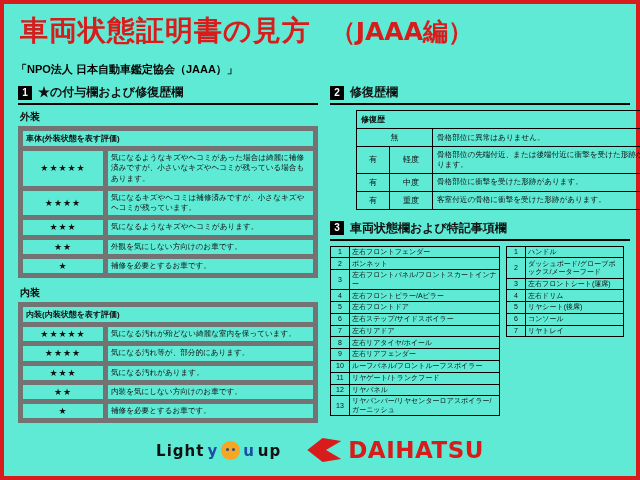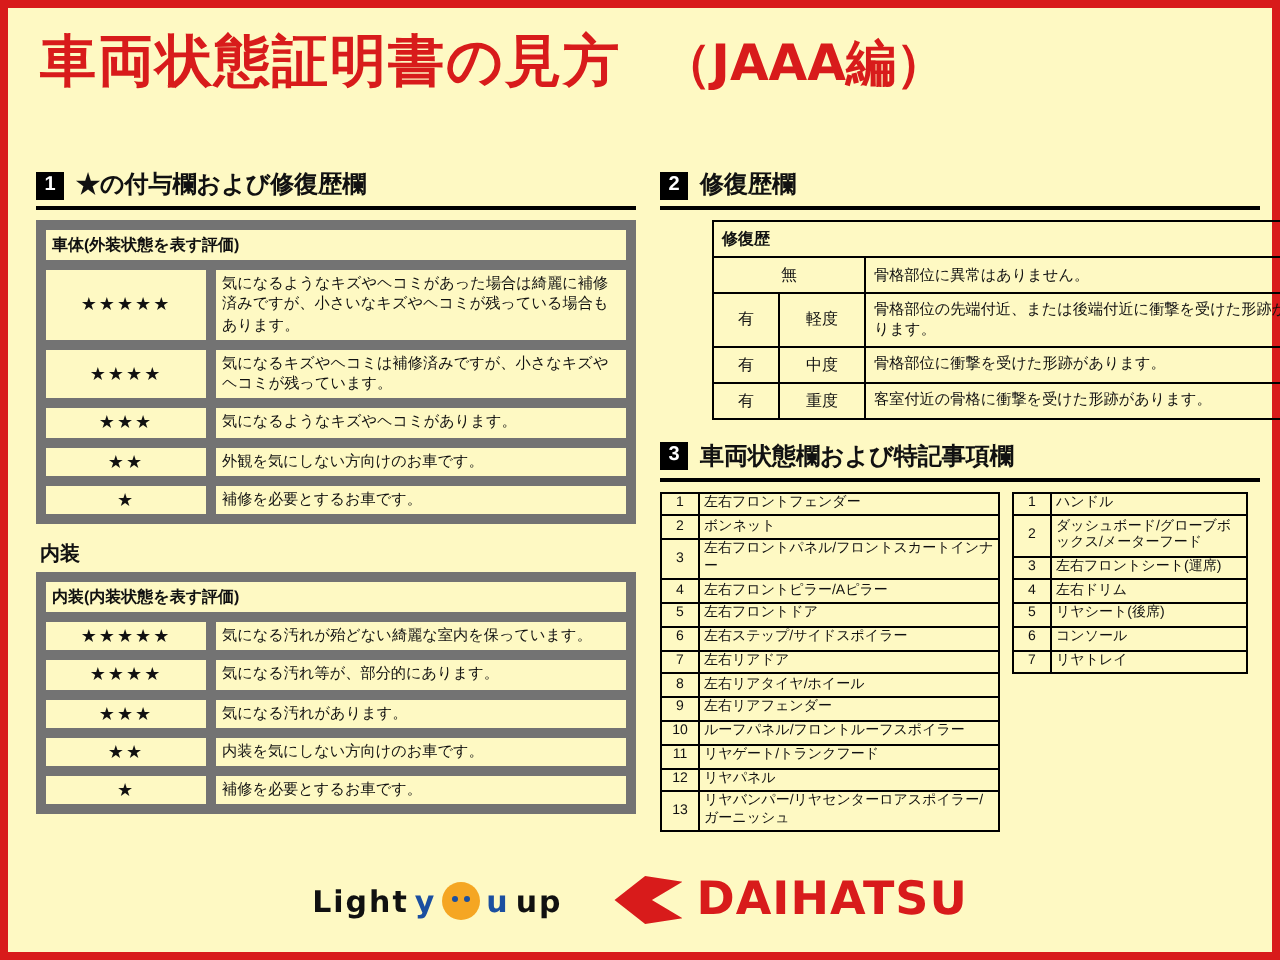--- a/index.html
+++ b/index.html
@@ -8,21 +8,21 @@
     background:#ffffff;
     font-family:"Liberation Sans", sans-serif;
     color:#111;
     overflow:hidden;
   }
   .page{
     position:relative;
     width:640px;height:480px;
     box-sizing:border-box;
     border:4px solid #d81b1b;
-    background:#fef9c3;
+    background:#5eead4;
   }
   
   .header{
     position:absolute;left:0;top:0;width:632px;height:54px;
     display:flex;align-items:center;
   }
   .title{
     font-size:28px;font-weight:bold;color:#d81b1b;
     margin-left:16px;letter-spacing:1px;
     font-family:"DejaVu Sans", sans-serif;
@@ -103,27 +103,29 @@
 </style>
 </head>
 <body>
 
 <div class="page">
 
   <div class="header">
     <div class="title">車両状態証明書の見方</div>
     <div class="title-sub">（JAAA編）</div>
   </div>
+  <div class="subtitle">「NPO法人 日本自動車鑑定協会（JAAA）」</div>
 
   <div class="col-left">
     <div class="sec-head">
       <span class="sec-num">1</span>
       <span class="sec-title">★の付与欄および修復歴欄</span>
     </div>
 
+    <div class="grp-label">外装</div>
     <table class="tbl">
       <tbody>
           <tr class="hdr">
         <td colspan="2">車体(外装状態を表す評価)</td>
       </tr>
       <tr>
         <td class="stars">★★★★★</td>
         <td class="desc">気になるようなキズやヘコミがあった場合は綺麗に補修済みですが、小さいなキズやヘコミが残っている場合もあります。</td>
       </tr>
       <tr>

